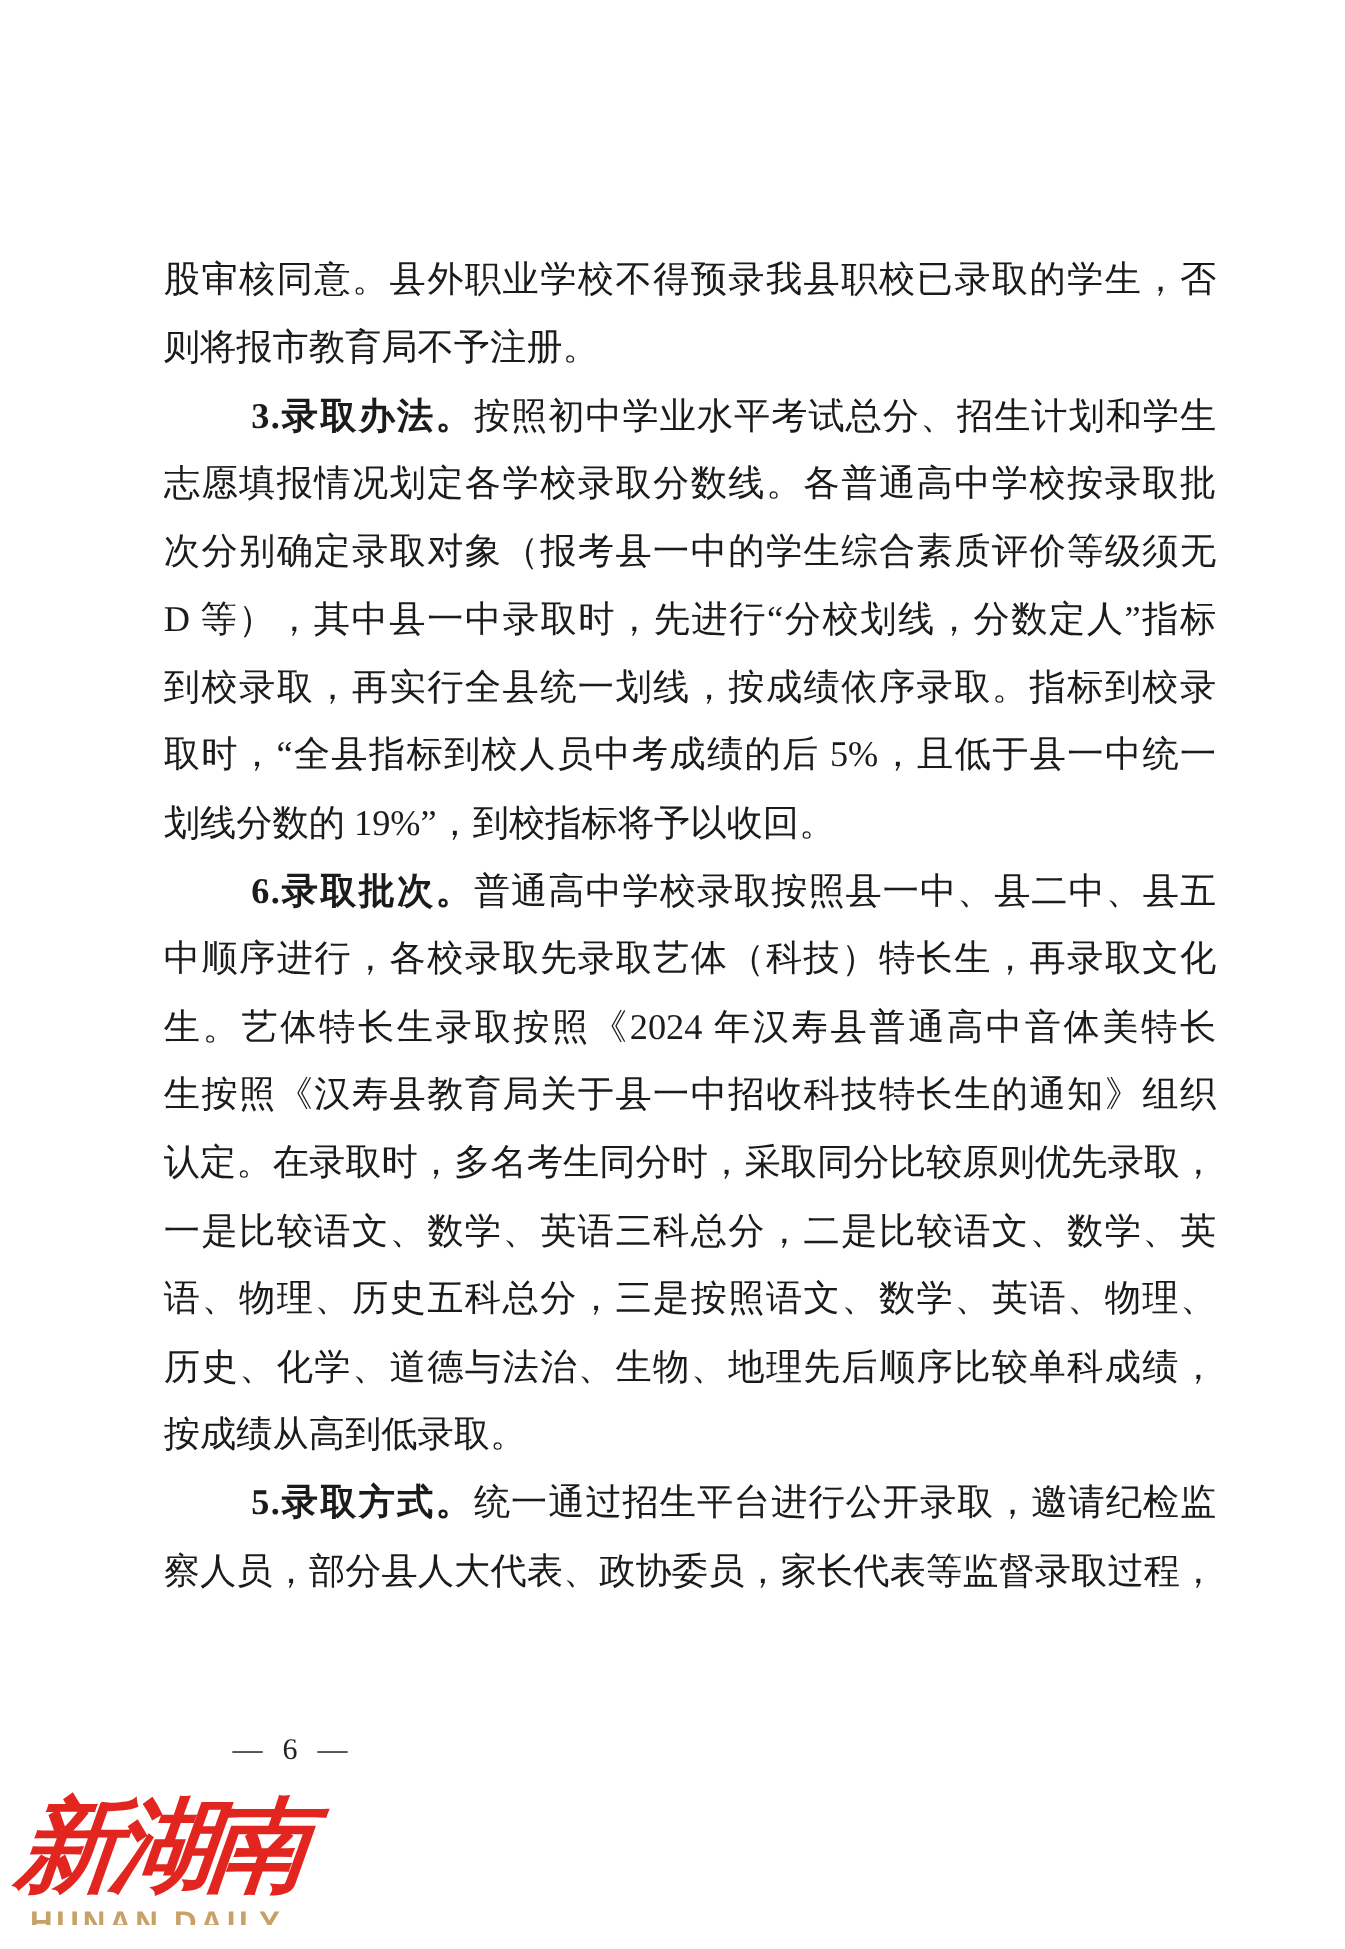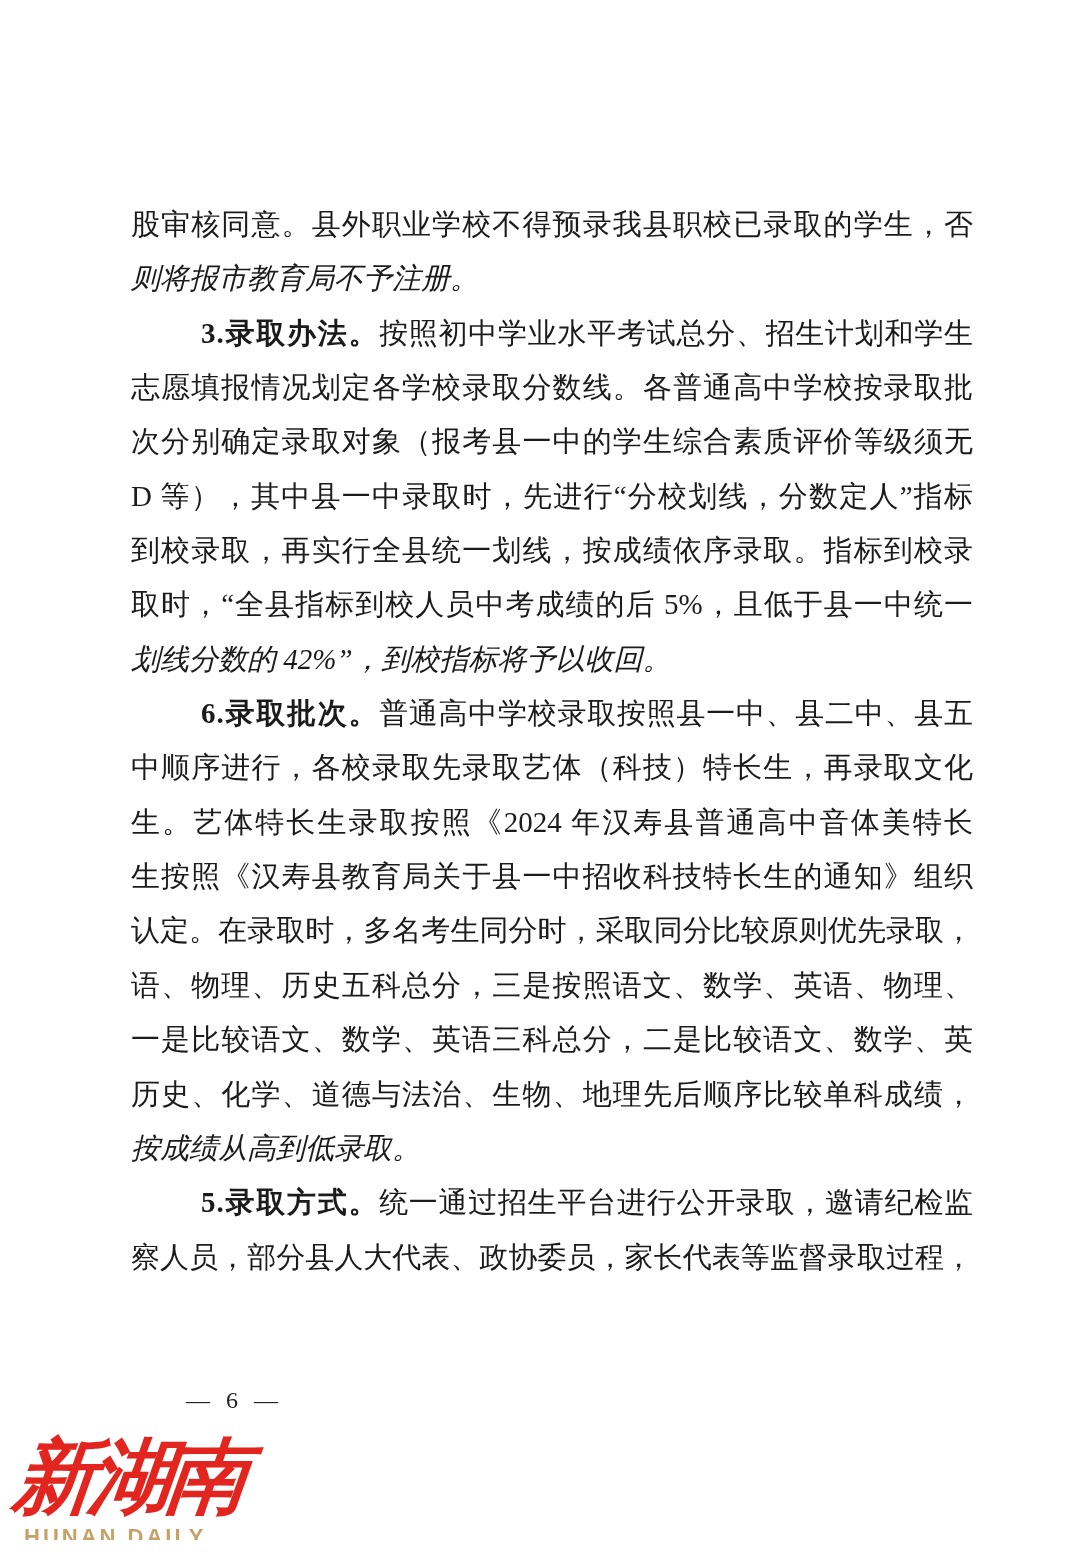--- a/index.html
+++ b/index.html
@@ -22,21 +22,20 @@
     font-size:29px;
     white-space:nowrap;
     text-align:justify;
     text-align-last:justify;
     text-justify:inter-character;
     font-feature-settings:"halt" 1;
     color:#1b1b1b;
   }
   .ln.end{
     text-align-last:left;
-    font-style:italic;
   }
   .ln.ind{
     text-indent:70px;
   }
   .ln b{
     font-weight:700;
     letter-spacing:1px;
   }
   
   .pageno{
@@ -57,49 +56,49 @@
     font-weight:900;
     font-style:italic;
     letter-spacing:-6px;
     color:var(--logo-red,#e2261f);
     transform:skewX(-6deg);
     font-family:"Liberation Serif","DejaVu Serif",serif;
   }
   .logo-en{
     position:absolute;
     left:24px;top:1524px;
-    font-size:22px;
+    font-size:25px;
     letter-spacing:3px;
     font-weight:600;
     color:var(--logo-gold,#c7a168);
     font-family:"Liberation Sans","DejaVu Sans",sans-serif;
   }
 </style>
 </head>
 <body>
 
 <div class="page">
 
   <div class="doc">
     <div class="ln"><span>股审核同意。县外职业学校不得预录我县职校已录取的学生，否</span></div>
     <div class="ln end"><span>则将报市教育局不予注册。</span></div>
     <div class="ln ind"><b>3.录取办法。</b><span>按照初中学业水平考试总分、招生计划和学生</span></div>
     <div class="ln"><span>志愿填报情况划定各学校录取分数线。各普通高中学校按录取批</span></div>
     <div class="ln"><span>次分别确定录取对象（报考县一中的学生综合素质评价等级须无</span></div>
     <div class="ln"><span>D 等），其中县一中录取时，先进行“分校划线，分数定人”指标</span></div>
     <div class="ln"><span>到校录取，再实行全县统一划线，按成绩依序录取。指标到校录</span></div>
     <div class="ln"><span>取时，“全县指标到校人员中考成绩的后 5%，且低于县一中统一</span></div>
-    <div class="ln end"><span>划线分数的 42%”，到校指标将予以收回。</span></div>
+    <div class="ln end"><span>划线分数的 19%”，到校指标将予以收回。</span></div>
     <div class="ln ind"><b>6.录取批次。</b><span>普通高中学校录取按照县一中、县二中、县五</span></div>
     <div class="ln"><span>中顺序进行，各校录取先录取艺体（科技）特长生，再录取文化</span></div>
     <div class="ln"><span>生。艺体特长生录取按照《2024 年汉寿县普通高中音体美特长</span></div>
     <div class="ln"><span>生按照《汉寿县教育局关于县一中招收科技特长生的通知》组织</span></div>
     <div class="ln"><span>认定。在录取时，多名考生同分时，采取同分比较原则优先录取，</span></div>
+    <div class="ln"><span>一是比较语文、数学、英语三科总分，二是比较语文、数学、英</span></div>
     <div class="ln"><span>语、物理、历史五科总分，三是按照语文、数学、英语、物理、</span></div>
-    <div class="ln"><span>一是比较语文、数学、英语三科总分，二是比较语文、数学、英</span></div>
     <div class="ln"><span>历史、化学、道德与法治、生物、地理先后顺序比较单科成绩，</span></div>
     <div class="ln end"><span>按成绩从高到低录取。</span></div>
     <div class="ln ind"><b>5.录取方式。</b><span>统一通过招生平台进行公开录取，邀请纪检监</span></div>
     <div class="ln"><span>察人员，部分县人大代表、政协委员，家长代表等监督录取过程，</span></div>
   </div>
 
   <div class="pageno">— 6 —</div>
 
   <div class="logo-cn">新湖南</div>
   <div class="logo-en">HUNAN DAILY</div>

